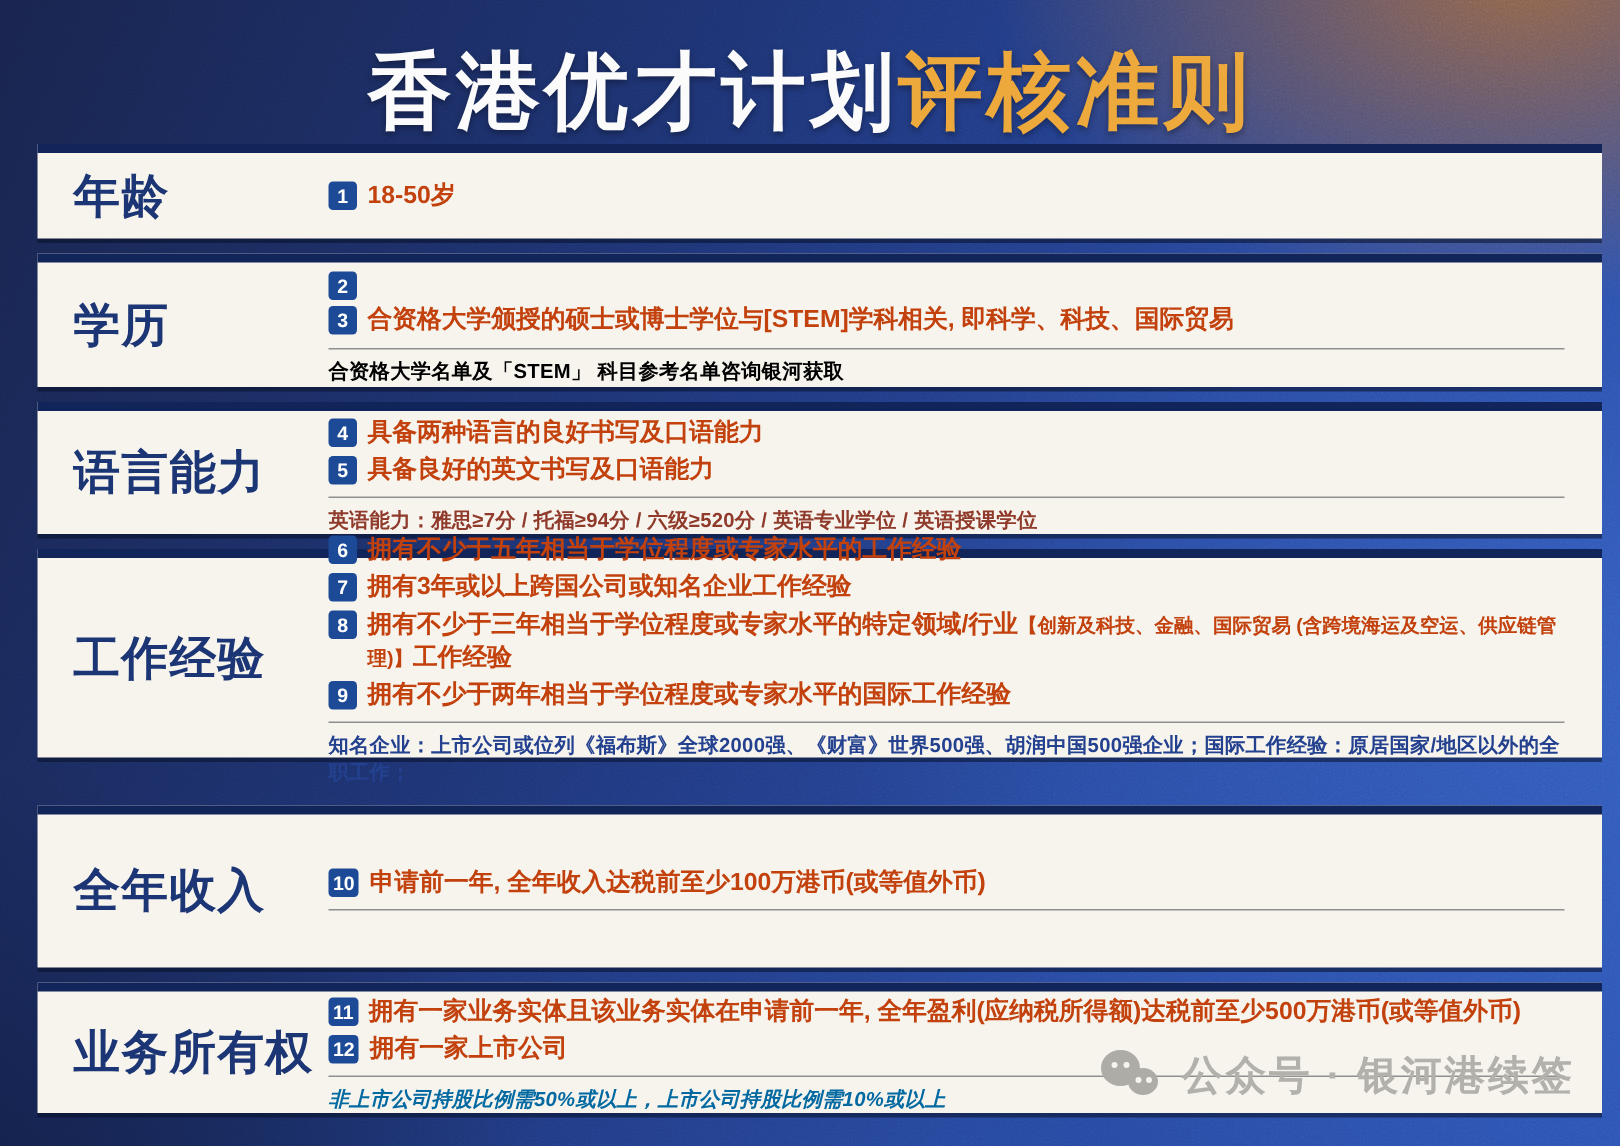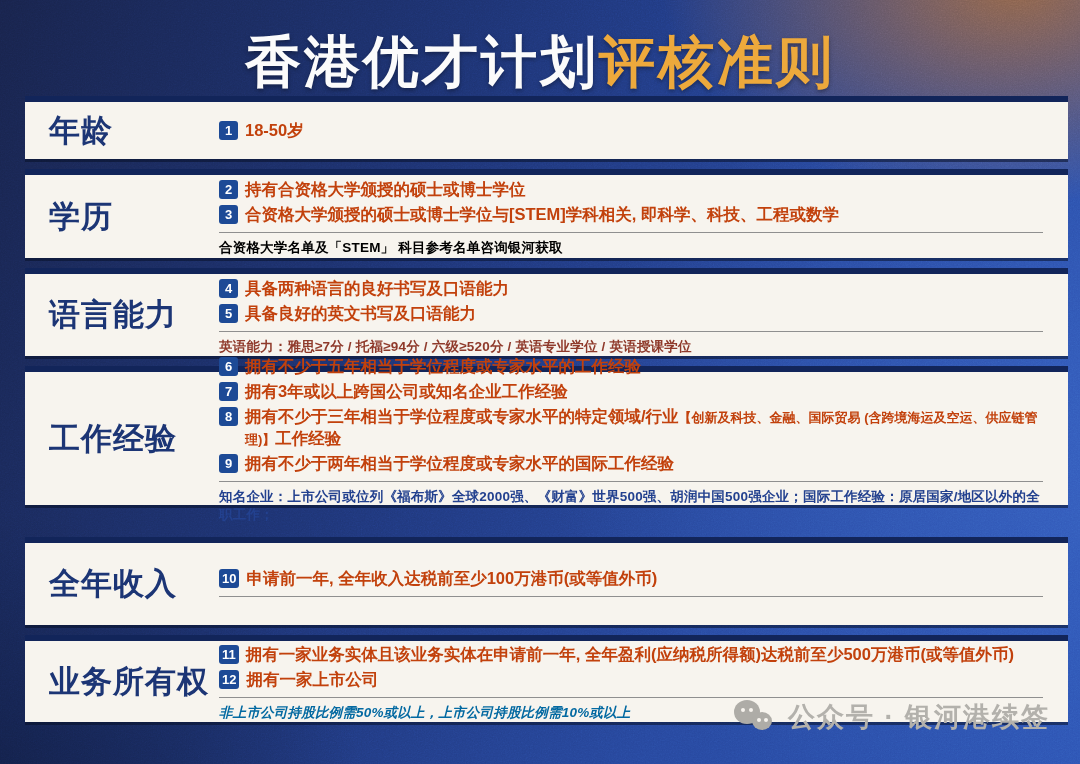--- a/index.html
+++ b/index.html
@@ -29,21 +29,21 @@
   .cards{padding:0 12px 0 25px;}
   .card{
     position:relative;background:#f7f4ee;border-top:6px solid #12255a;
     box-shadow:0 3px 0 rgba(8,16,40,.55);
     margin-bottom:10px;display:flex;align-items:center;box-sizing:border-box;
   }
   .card:nth-of-type(1){height:63px;}
   .card:nth-of-type(2){height:89px;}
   .card:nth-of-type(3){height:88px;}
   .card:nth-of-type(4){height:139px;}
-  .card:nth-of-type(5){height:88px;margin-top:32px;}
+  .card:nth-of-type(5){height:108px;margin-top:32px;}
   .card:nth-of-type(6){height:87px;}
   .card-label{
     width:170px;flex:0 0 170px;padding-left:24px;box-sizing:content-box;
     font-family:"Liberation Serif","DejaVu Serif",serif;font-weight:900;
     font-size:31px;color:#1c3575;letter-spacing:1px;white-space:nowrap;
   }
   .card-content{flex:1;padding-right:25px;min-width:0;}
   .item{display:flex;align-items:flex-start;margin:2.5px 0;}
   .badge{
     flex:0 0 auto;display:inline-flex;align-items:center;justify-content:center;
@@ -111,29 +111,26 @@
 
     </div>
   </section>
 
   <section class="card">
     <div class="card-label">学历</div>
     <div class="card-content">
       <div class="items">
   <div class="item">
     <span class="badge">2</span>
-    <span class="item-text">
-      <span>持有合资格大学颁授的硕士或博士学位</span><span class="item-small"></span><span></span>
-    </span>
   </div>
 
   <div class="item">
     <span class="badge">3</span>
     <span class="item-text">
-      <span>合资格大学颁授的硕士或博士学位与[STEM]学科相关, 即科学、科技、工程或数学</span><span class="item-small"></span><span></span>
+      <span>合资格大学颁授的硕士或博士学位与[STEM]学科相关, 即科学、科技、国际贸易</span><span class="item-small"></span><span></span>
     </span>
   </div>
 </div>
       <div class="divider"></div>
       <div class="footer" style="color: #000000;">合资格大学名单及「STEM」 科目参考名单咨询银河获取</div>
     </div>
   </section>
 
   <section class="card">
     <div class="card-label">语言能力</div>

